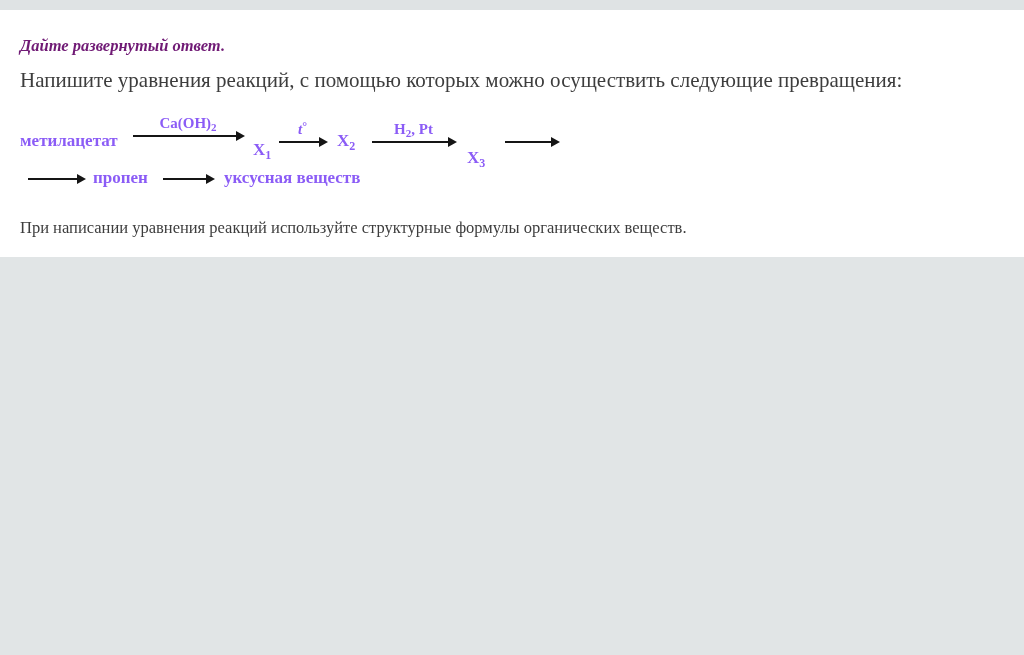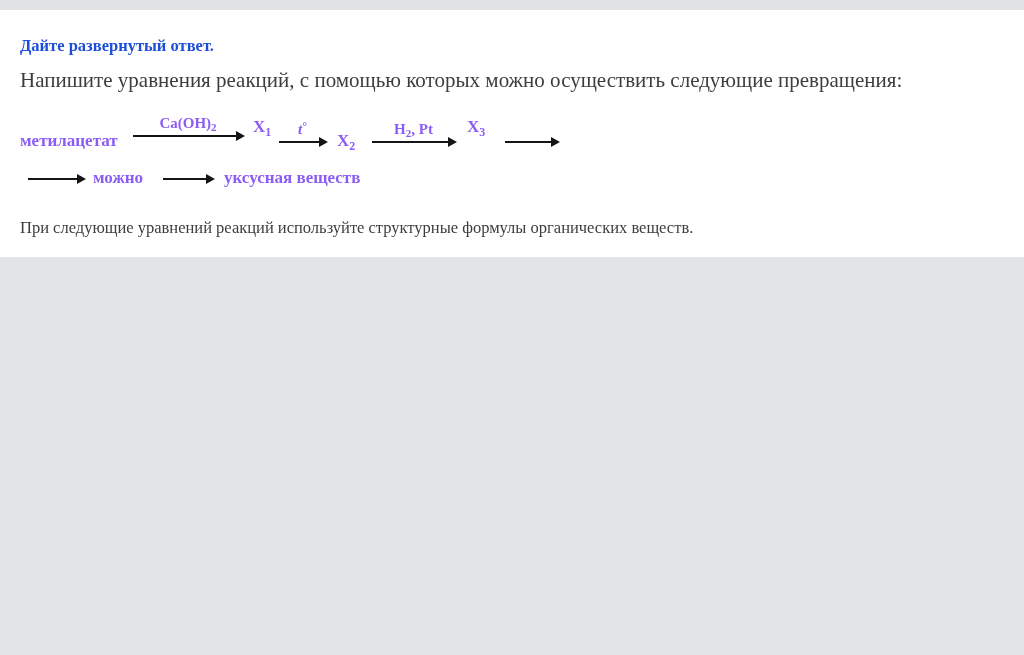--- a/index.html
+++ b/index.html
@@ -21,22 +21,23 @@
     position: absolute;
     left: 0; top: 10px;
     width: 1024px; height: 247px;
     background: #ffffff;
   }
   .q-title {
     position: absolute;
     left: 20px; top: 26px;
     font-size: 16.5px;
     font-weight: bold;
-    color: #1d4ed8;
+    color: #701a75;
     white-space: nowrap;
+    font-style: italic;
   }
   .q-task {
     position: absolute;
     left: 20px; top: 58px;
     font-size: 21px;
     color: #3d3d3d;
     white-space: nowrap;
   }
   .q-note {
     position: absolute;
@@ -112,48 +113,48 @@
 
   <div class="scheme">
 
     <span class="s-text" style="left:0px; top:17px;">метилацетат</span>
 
     <span class="arr" style="left:113px; top:20px; width:110px;">
       <span class="lbl"><span>Ca(OH)</span><sub>2</sub></span>
       <span class="head"></span>
     </span>
 
-    <span class="s-text s-x" style="left:233px; top:3px;"><span>X</span><sub>1</sub></span>
+    <span class="s-text s-x" style="left:233px; top:26px;"><span>X</span><sub>1</sub></span>
 
     <span class="arr" style="left:259px; top:26px; width:47px;">
       <span class="lbl"><span class="italic">t</span><sup>°</sup></span>
       <span class="head"></span>
     </span>
 
     <span class="s-text s-x" style="left:317px; top:17px;"><span>X</span><sub>2</sub></span>
 
     <span class="arr" style="left:352px; top:26px; width:83px;">
       <span class="lbl"><span>H</span><sub>2</sub><span>, Pt</span></span>
       <span class="head"></span>
     </span>
 
-    <span class="s-text s-x" style="left:447px; top:3px;text-align:right;"><span>X</span><sub>3</sub></span>
+    <span class="s-text s-x" style="left:447px; top:34px;text-align:right;"><span>X</span><sub>3</sub></span>
 
     <span class="arr" style="left:485px; top:26px; width:53px;">
       <span class="head"></span>
     </span>
 
     <span class="arr" style="left:8px; top:63px; width:56px;">
       <span class="head"></span>
     </span>
 
-    <span class="s-text" style="left:73px; top:54px;">можно</span>
+    <span class="s-text" style="left:73px; top:54px;">пропен</span>
 
     <span class="arr" style="left:143px; top:63px; width:50px;">
       <span class="head"></span>
     </span>
 
     <span class="s-text" style="left:204px; top:54px;">уксусная веществ</span>
   </div>
 
-  <div class="q-note">При следующие уравнений реакций используйте структурные формулы органических веществ.</div>
+  <div class="q-note">При написании уравнения реакций используйте структурные формулы органических веществ.</div>
 
 </div>
 
 </body></html>

